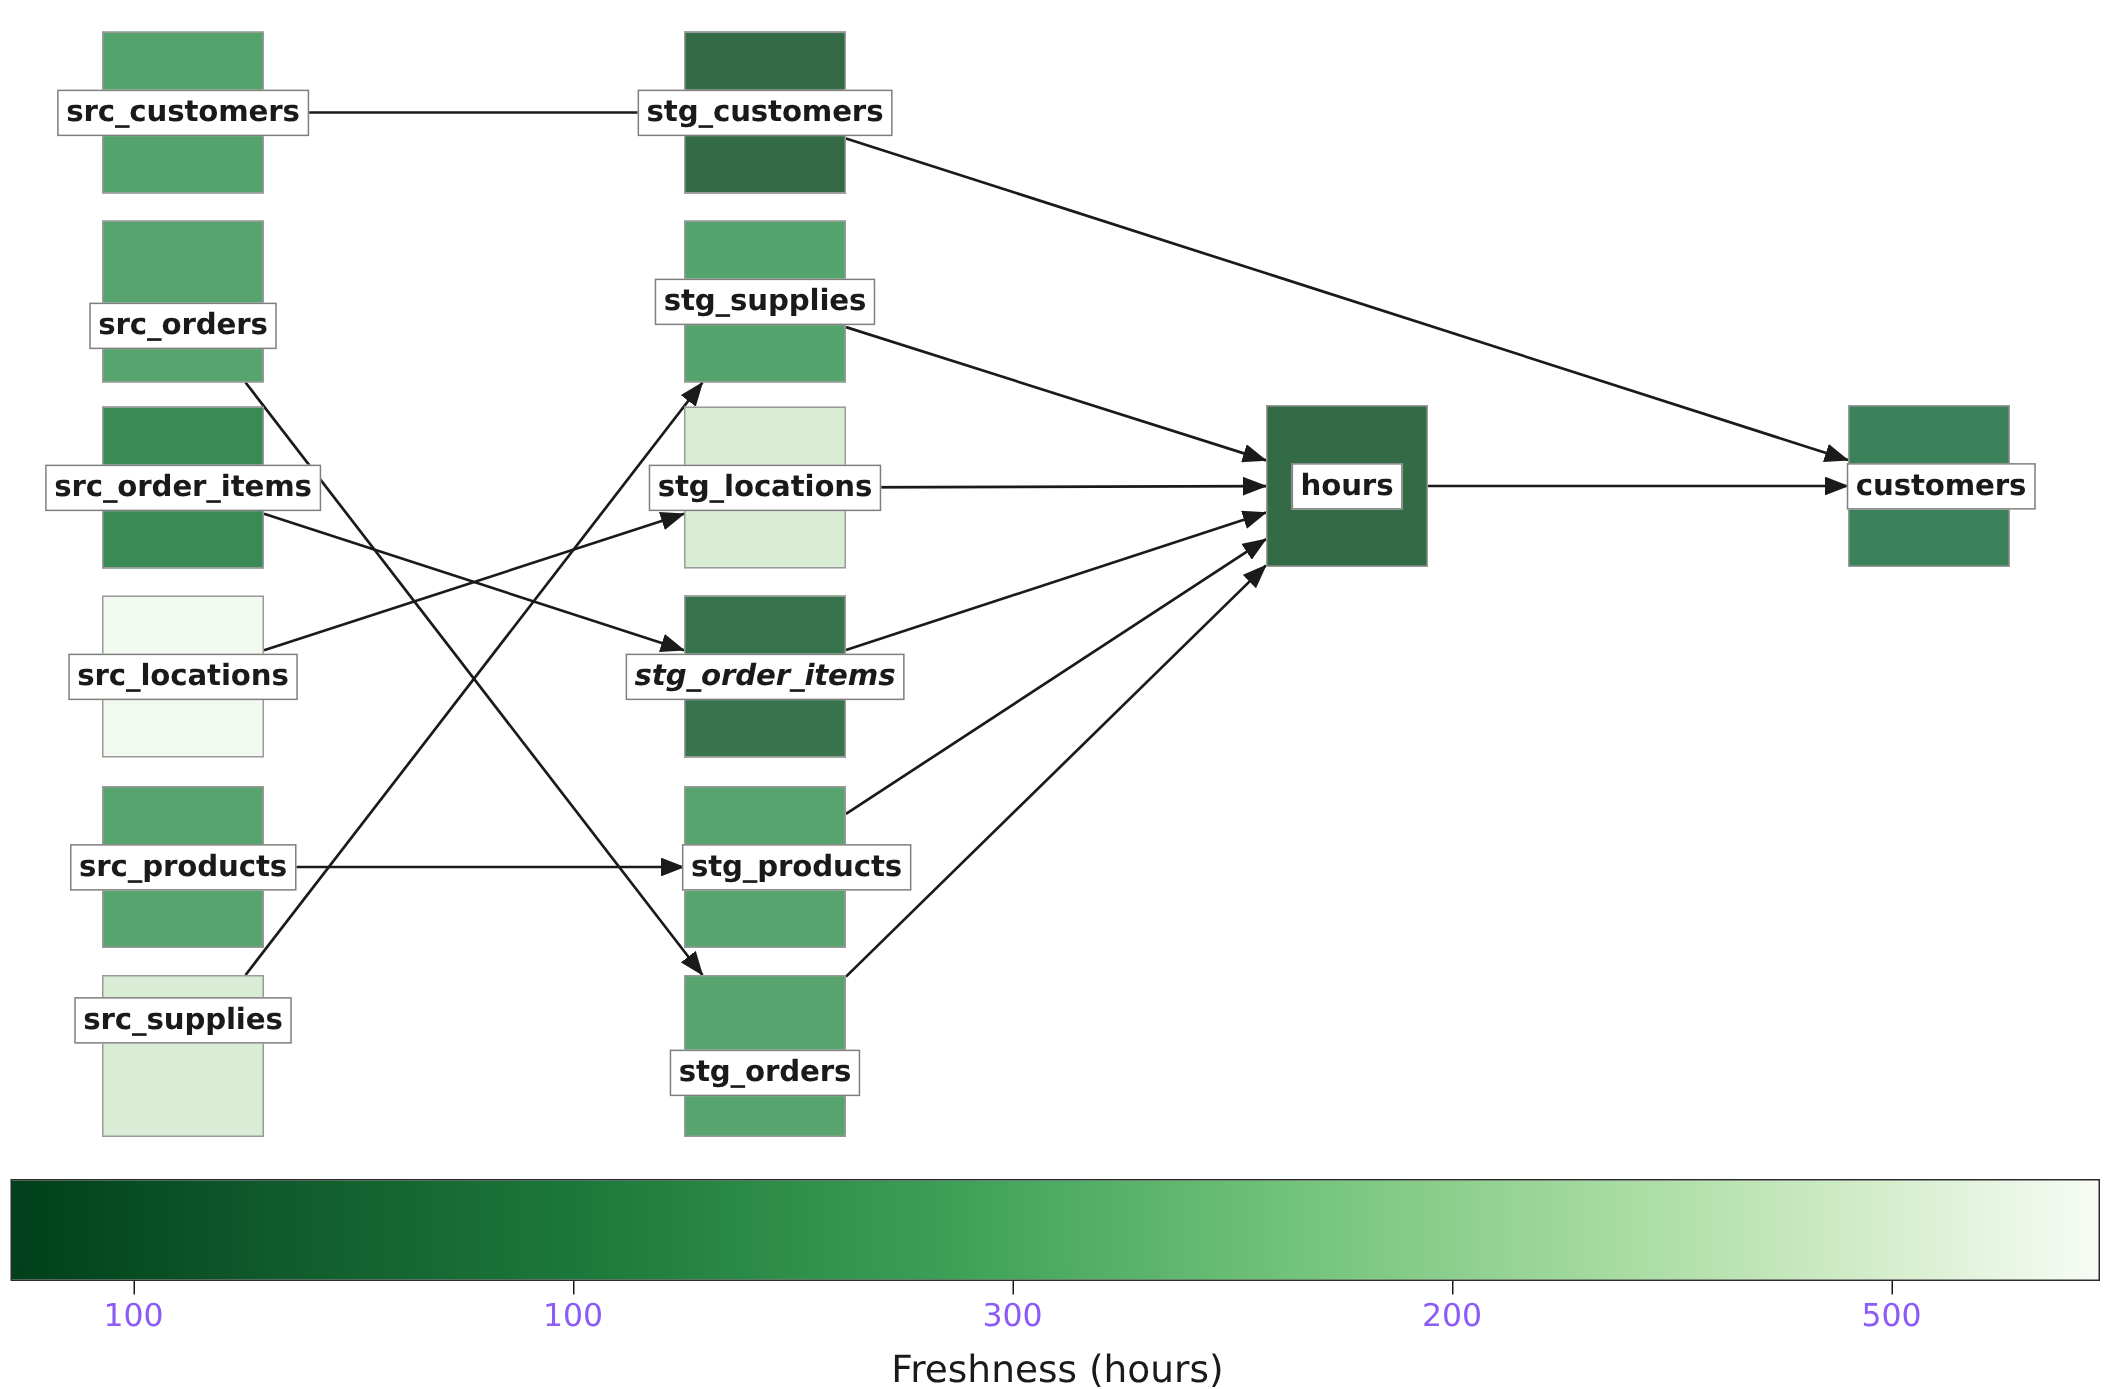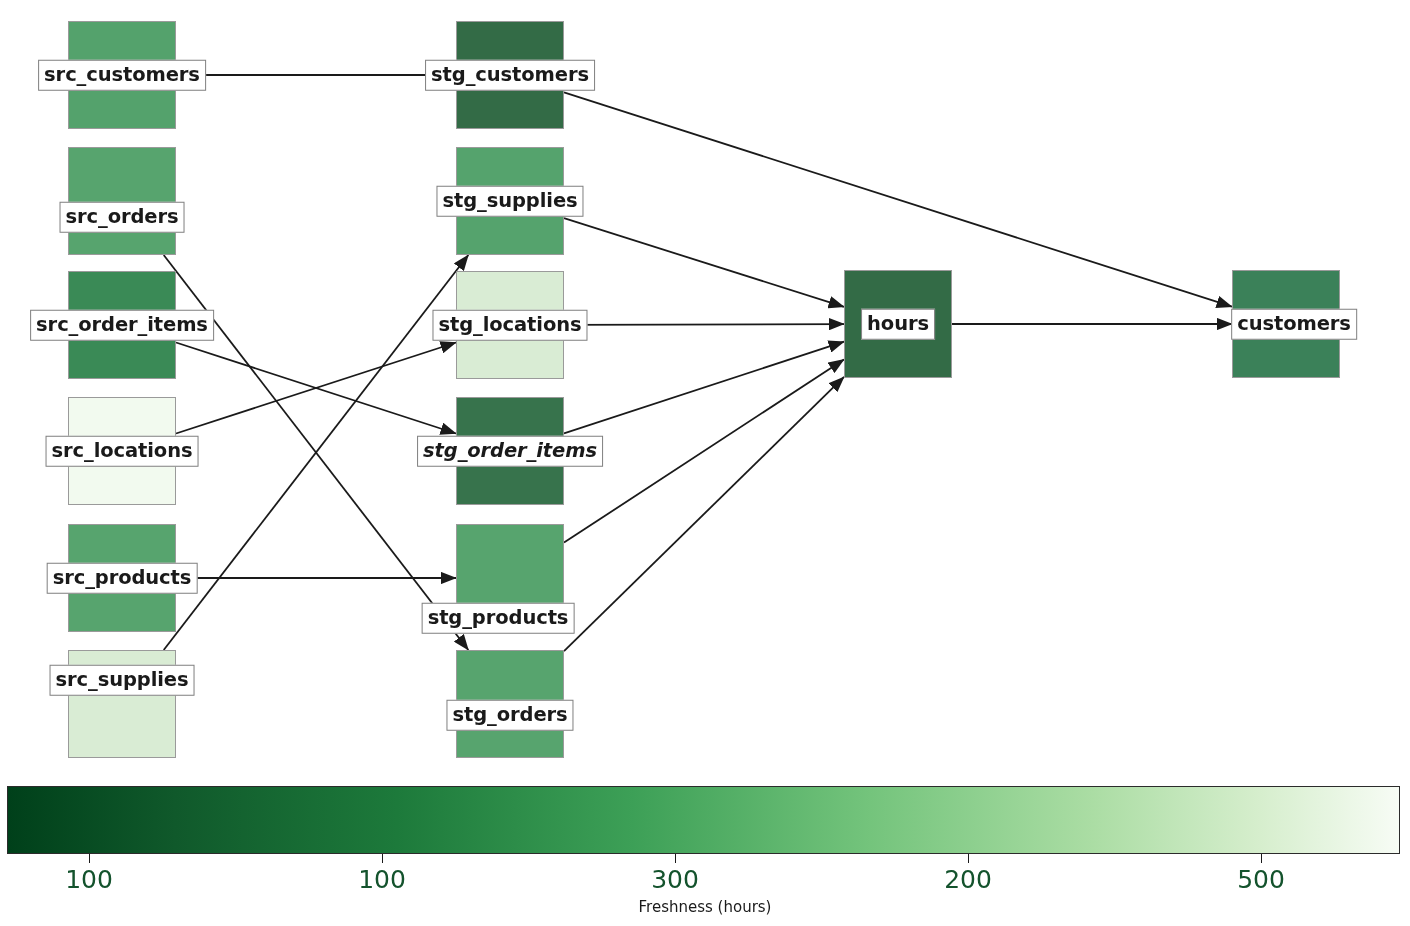--- a/index.html
+++ b/index.html
@@ -30,25 +30,25 @@
   
   #colorbar-wrap{position:absolute;left:7px;top:786px;width:1393px;}
   #colorbar-gradient{
     width:1393px;height:68px;
     border:1.2px solid #2b2b2b;box-sizing:border-box;
   }
   #colorbar-axis{position:relative;width:1393px;height:46px;}
   .cb-tick{position:absolute;top:0;width:1px;height:9px;background:#1a1a1a;}
   .cb-ticklabel{
     position:absolute;top:11px;transform:translateX(-50%);
-    font-size:25px;color:#14532d;white-space:nowrap;
+    font-size:21px;color:#8b5cf6;white-space:nowrap;
   }
   #colorbar-title{
     position:absolute;left:0;top:898px;width:1410px;text-align:center;
-    font-size:15px;color:#1a1a1a;
+    font-size:25px;color:#1a1a1a;
   }
 </style>
 </head>
 <body>
 
 <div id="graph-canvas">
   <svg id="edge-layer" width="1410" height="926">
     <defs>
       <marker id="arrowhead" markerWidth="9" markerHeight="7" refX="8.6" refY="3.5" orient="auto" markerUnits="strokeWidth">
         <polygon points="0 0, 9 3.5, 0 7" fill="#1a1a1a"></polygon>
@@ -90,21 +90,21 @@
       <div class="node-label" style="left: 122px; top: 75px;">src_customers</div>
       <div class="node-label" style="left: 122px; top: 201px; margin-top: 16px;">src_orders</div>
       <div class="node-label" style="left: 122px; top: 325px;">src_order_items</div>
       <div class="node-label" style="left: 122px; top: 451px;">src_locations</div>
       <div class="node-label" style="left: 122px; top: 578px;">src_products</div>
       <div class="node-label" style="left: 122px; top: 680px; text-align: right;">src_supplies</div>
       <div class="node-label" style="left: 510px; top: 75px;">stg_customers</div>
       <div class="node-label" style="left: 510px; top: 201px;">stg_supplies</div>
       <div class="node-label" style="left: 510px; top: 325px;">stg_locations</div>
       <div class="node-label" style="left: 510px; top: 451px; font-style: italic;">stg_order_items</div>
-      <div class="node-label" style="left: 498px; top: 578px; margin-top: 40px;">stg_products</div>
+      <div class="node-label" style="left: 531px; top: 578px;">stg_products</div>
       <div class="node-label" style="left: 510px; top: 715px;">stg_orders</div>
       <div class="node-label" style="left: 898px; top: 324px;">hours</div>
       <div class="node-label" style="left: 1259px; top: 324px; margin-left: 35px;">customers</div>
     </div>
 </div>
 
 <div id="colorbar-wrap">
   <div id="colorbar-gradient" style="background: linear-gradient(to right, rgb(0, 64, 26) 0%, rgb(16, 89, 43) 12%, rgb(29, 122, 59) 28%, rgb(61, 160, 87) 45%, rgb(116, 196, 124) 62%, rgb(171, 221, 164) 78%, rgb(214, 238, 205) 90%, rgb(247, 252, 245) 100%);"></div>
   <div id="colorbar-axis">
       <div class="cb-tick" style="left: 82px;"></div>

